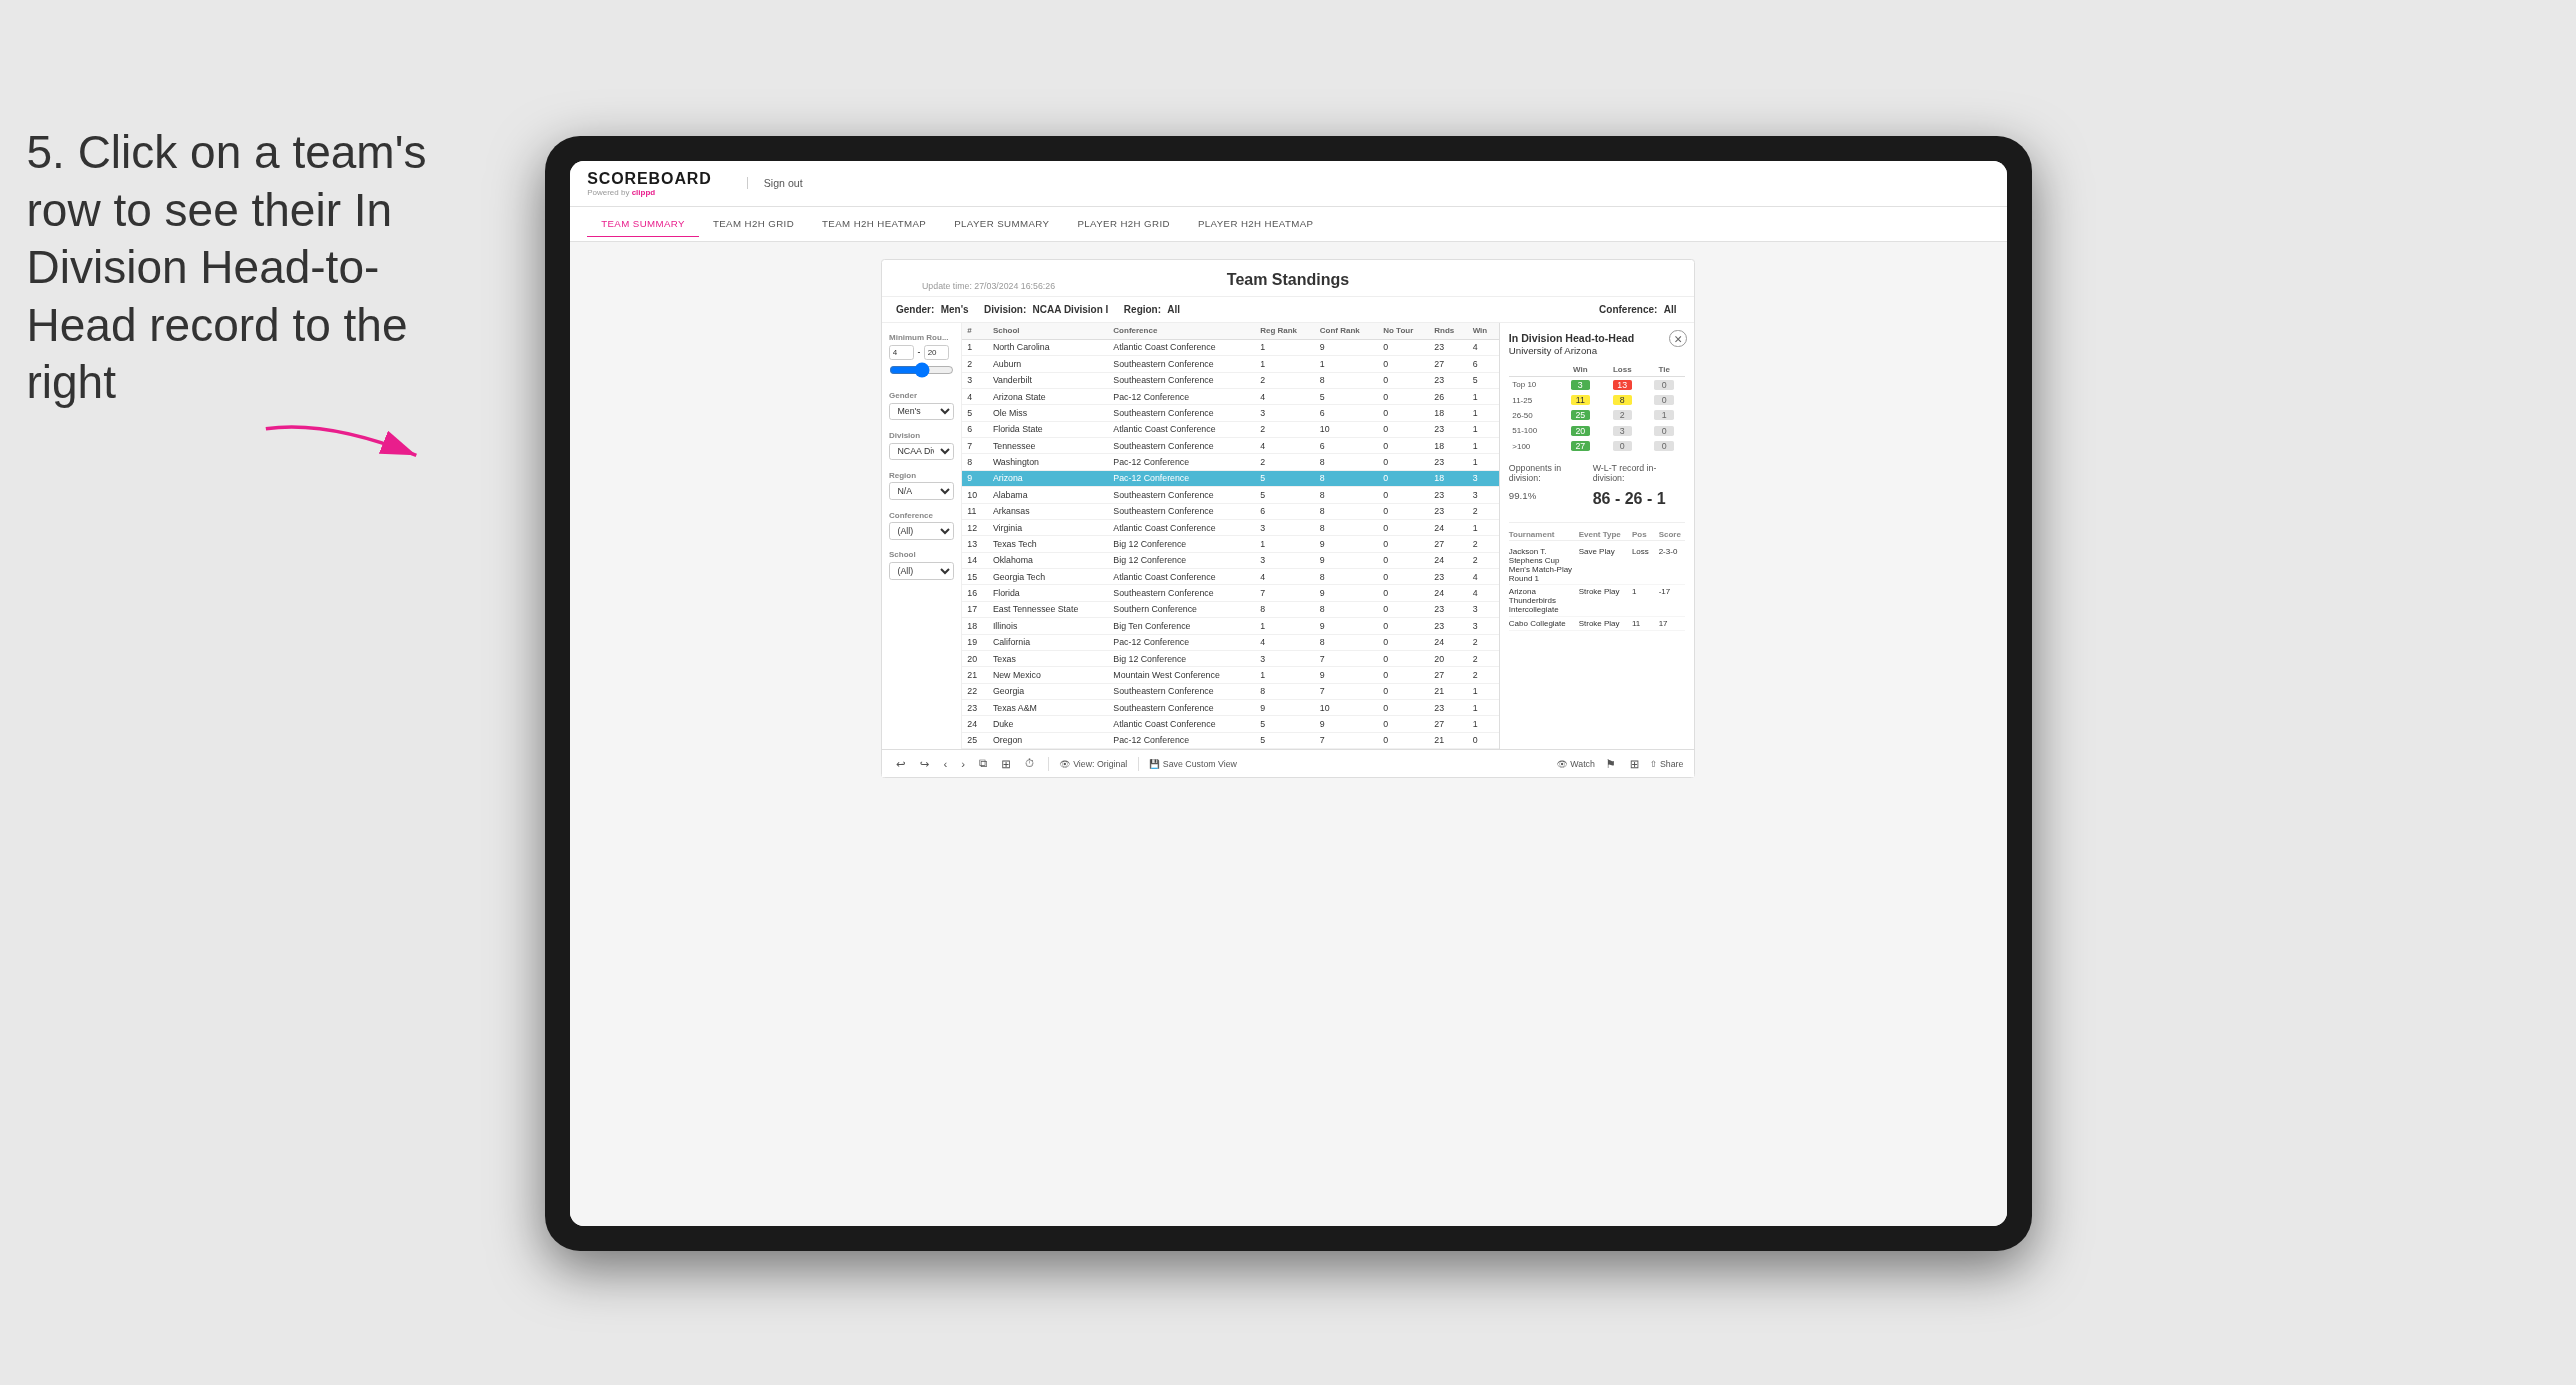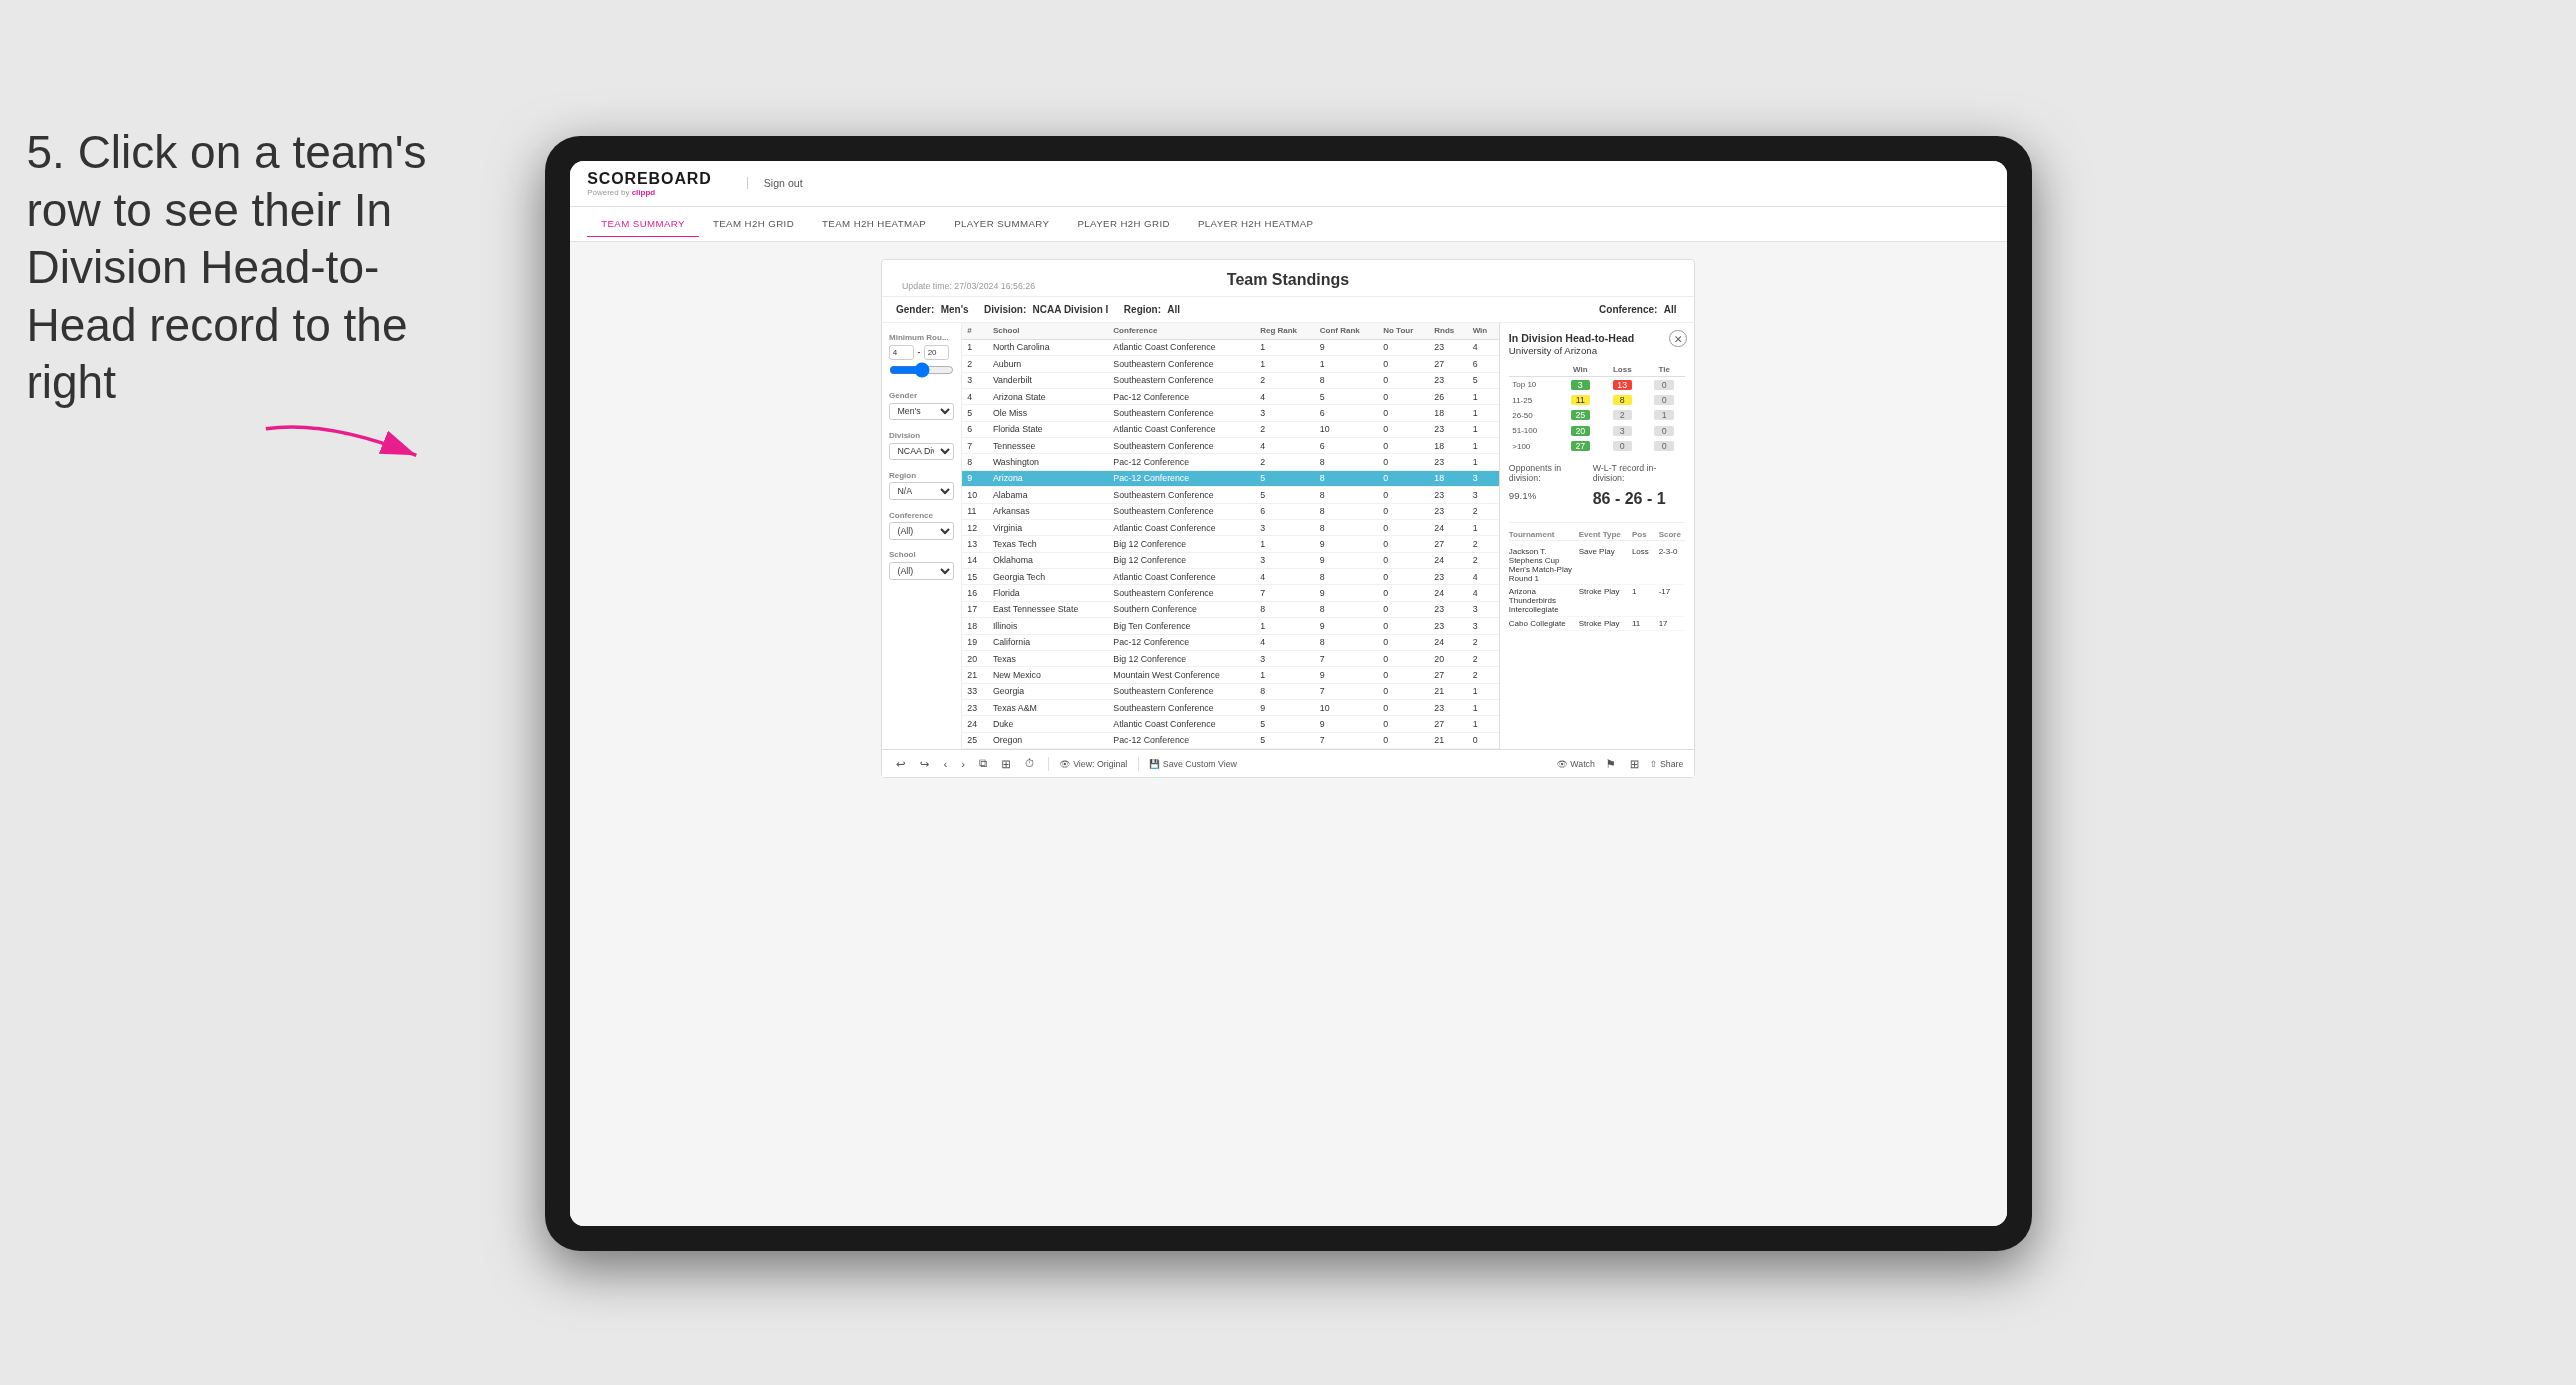--- a/index.html
+++ b/index.html
@@ -165,21 +165,21 @@
       border-bottom: 0.9px solid #eee;
     }
 
     .card-meta span { margin-right: 3.5px; font-weight: bold; color: #333; }
 
     .update-time {
       font-size: 8.8px;
       color: #999;
       position: absolute;
       top: 10.6px;
-      left: 6px;
+      left: 26px;
     }
 
     .card-body {
       display: flex;
     }
 
     
     .filters-panel {
       width: 80px;
       padding: 10.6px 7px;
@@ -765,21 +765,21 @@
                     <td>21</td>
                     <td>New Mexico</td>
                     <td>Mountain West Conference</td>
                     <td>1</td>
                     <td>9</td>
                     <td>0</td>
                     <td>27</td>
                     <td>2</td>
                   </tr>
                   <tr style="cursor: pointer;">
-                    <td>33</td>
+                    <td>22</td>
                     <td>Georgia</td>
                     <td>Southeastern Conference</td>
                     <td>8</td>
                     <td>7</td>
                     <td>0</td>
                     <td>21</td>
                     <td>1</td>
                   </tr>
                   <tr style="cursor: pointer;">
                     <td>23</td>

